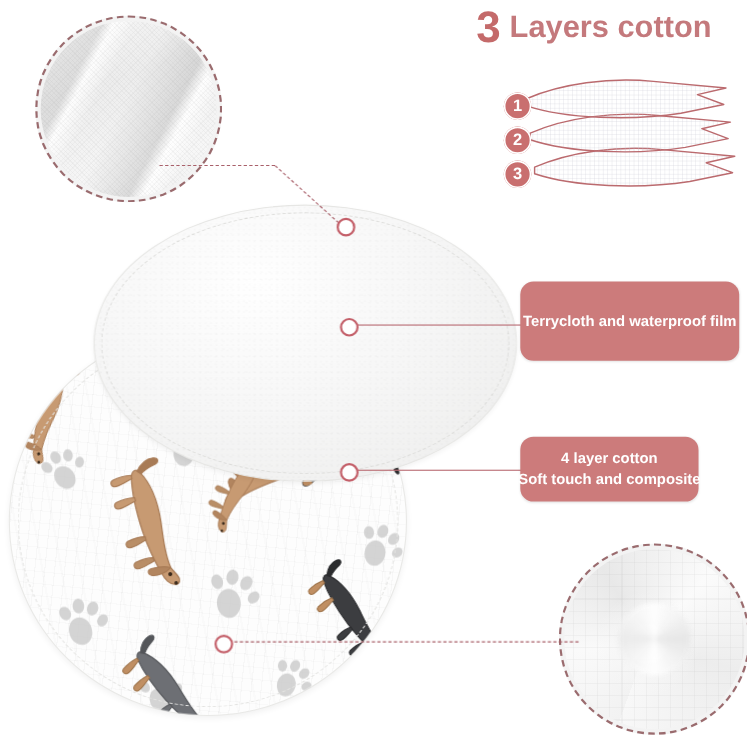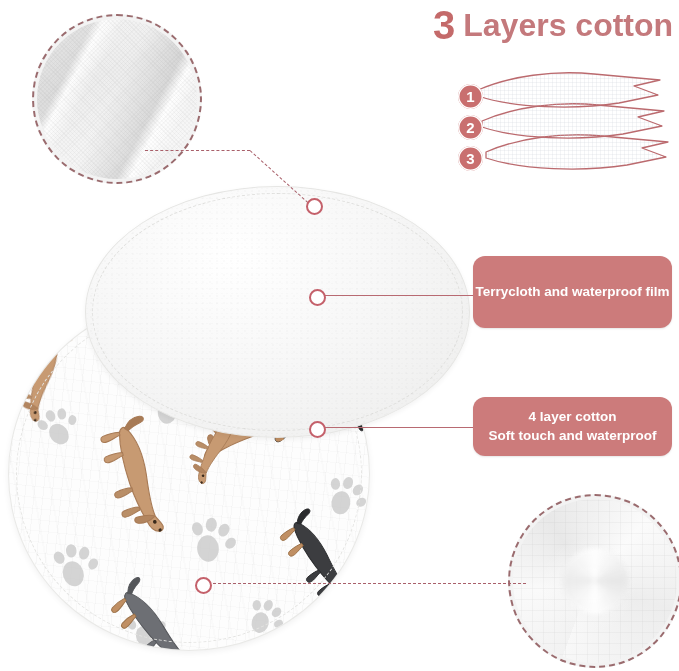--- a/index.html
+++ b/index.html
@@ -6,21 +6,21 @@
   body{width:679px;height:671px;position:relative;overflow:hidden;
        font-family:"Liberation Sans","DejaVu Sans",sans-serif;}
 
   .stage{position:absolute;left:0;top:0;width:679px;height:671px;background:#fff;}
 
   
   .heading{position:absolute;left:433px;top:2px;width:246px;height:46px;
            display:flex;align-items:center;gap:9px;}
   .heading .num{font-size:40px;font-weight:bold;color:#c46a6a;line-height:1;
                 letter-spacing:-1px;}
-  .heading .txt{font-size:32px;font-weight:bold;color:#c4797c;line-height:1;}
+  .heading .txt{font-size:28px;font-weight:bold;color:#c4797c;line-height:1;}
 
   
   .layers{position:absolute;left:452px;top:62px;width:227px;height:115px;}
   .layers svg{display:block;}
   .lnum{position:absolute;width:25px;height:25px;border-radius:50%;
         background:#c96f6f;color:#fff;font-size:15px;font-weight:bold;
         display:flex;align-items:center;justify-content:center;
         box-shadow:0 0 0 1.5px #fff inset;}
   .lnum.n1{left:6px;top:22px;}
   .lnum.n2{left:6px;top:53px;}
@@ -40,21 +40,21 @@
   .solidline{position:absolute;border-top:1.6px solid #b86a72;z-index:5;}
 
   
   .callout{position:absolute;background:#cc7b7b;border-radius:12px;color:#fff;
            display:flex;flex-direction:column;align-items:center;
            justify-content:center;text-align:center;font-weight:bold;
            font-size:13.5px;line-height:1.35;z-index:7;
            box-shadow:0 1px 2px rgba(0,0,0,.10);}
   .callout span{display:block;white-space:nowrap;}
   .callout-1{left:473px;top:256px;width:199px;height:72px;}
-  .callout-2{left:473px;top:397px;width:199px;height:59px;}
+  .callout-2{left:473px;top:397px;width:162px;height:59px;}
 
   
   .pad{position:absolute;border-radius:50%;}
   .pad-top{left:85px;top:186px;width:383px;height:250px;
            background:radial-gradient(ellipse at 38% 28%,#ffffff 0%,#f7f7f7 45%,#ececeb 100%);
            border:1px solid #e6e6e4;
            box-shadow:0 2px 5px rgba(0,0,0,.05);z-index:3;}
   .pad-top-stitch{position:absolute;inset:6px;border-radius:50%;
                   border:1px dashed #e0e0de;}
   .pad-bottom{left:8px;top:297px;width:360px;height:352px;
@@ -243,16 +243,16 @@
 
   <div class="dashline" style="left:208px;top:583px;width:318px;"></div>
   <div class="ring" style="left:195px;top:577px;"></div>
 
   <div class="callout callout-1">
     <span>Terrycloth and waterproof film</span>
   </div>
 
   <div class="callout callout-2">
     <span>4 layer cotton</span>
-    <span>Soft touch and waterproof</span>
+    <span>Soft touch and composite</span>
   </div>
 
 </div>
 
 </body></html>

